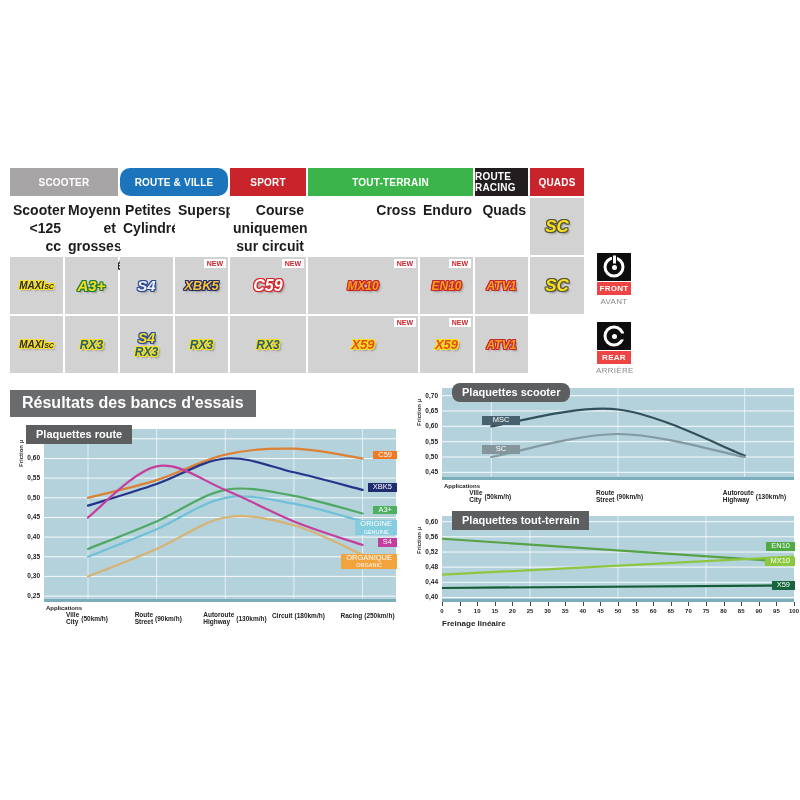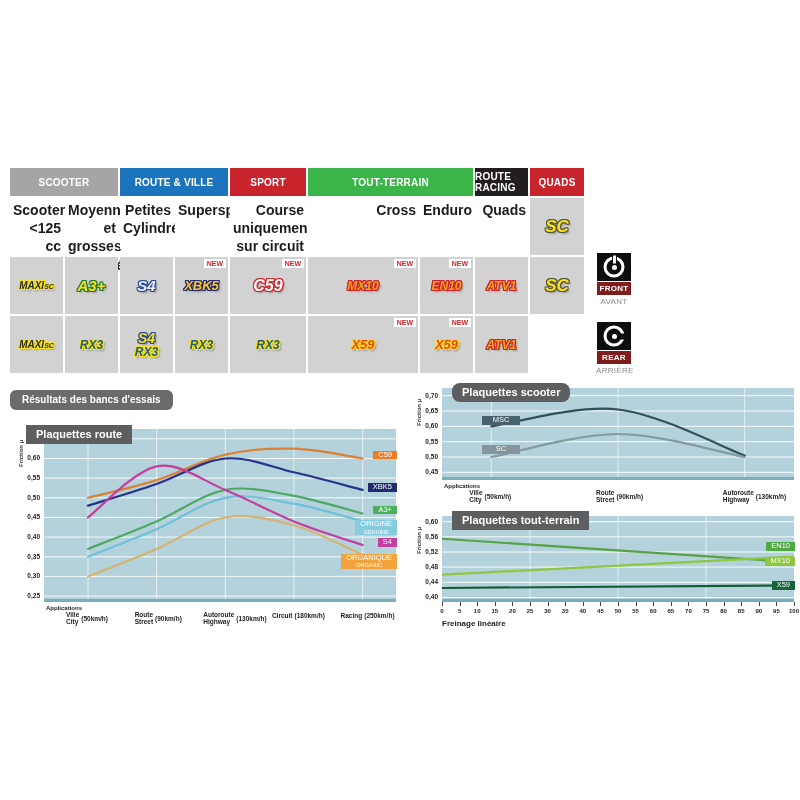--- a/index.html
+++ b/index.html
@@ -38,26 +38,26 @@
   .disc{width:15px;height:15px;border:3px solid #fff;border-radius:50%;
         position:absolute;left:50%;top:50%;transform:translate(-50%,-50%);}
   .disc::after{content:"";position:absolute;width:5px;height:5px;background:#fff;
         border-radius:50%;left:50%;top:50%;transform:translate(-50%,-50%);}
   .disc.front::before{content:"";position:absolute;width:5px;height:8px;background:#0d0d0d;
         left:50%;top:-5px;transform:translateX(-50%);}
   .disc.front .bar{position:absolute;width:3px;height:8px;background:#fff;
         left:50%;top:-4px;transform:translateX(-50%);}
   .disc.rear::before{content:"";position:absolute;width:7px;height:6px;background:#0d0d0d;
         right:-4px;top:50%;transform:translateY(-50%);}
-  .icon-strip{width:34px;margin:1px auto 0;background:#7f1d1d;color:#fff;
+  .icon-strip{width:34px;margin:1px auto 0;background:#ef4444;color:#fff;
         font-size:8px;font-weight:bold;padding:2px 0;letter-spacing:.3px;}
   .icon-sub{font-size:8px;color:#8a8a8a;margin-top:2px;letter-spacing:.3px;}
   
   #section-title{position:absolute;left:10px;top:390px;background:#6a6b6d;color:#fff;
-        font-size:10px;font-weight:bold;padding:4px 12px 5px;border-radius:6px;}
+        font-size:16px;font-weight:bold;padding:4px 12px 5px;}
   
   .chart{position:absolute;}
   #chart-route{left:10px;top:424px;width:388px;height:214px;}
   #chart-scooter{left:408px;top:382px;width:388px;height:126px;}
   #chart-tout{left:408px;top:510px;width:388px;height:130px;}
   .ctitle{position:absolute;background:#5d5e60;color:#fff;font-size:11px;font-weight:bold;
         padding:3px 10px 4px;z-index:5;}
   .ylabel{position:absolute;font-size:6px;font-weight:bold;color:#333;
         transform:rotate(-90deg);transform-origin:left top;white-space:nowrap;}
   .ytick{position:absolute;font-size:6.5px;font-weight:bold;color:#222;text-align:right;}
@@ -74,21 +74,21 @@
   .xticknum{position:absolute;font-size:6px;font-weight:bold;color:#222;width:16px;text-align:center;}
   .xaxislabel{position:absolute;font-size:8px;font-weight:bold;color:#222;}
 </style>
 </head>
 <body>
 
 <div class="page">
 
   <div id="catalog-table">
       <div class="th" style="background: rgb(166, 164, 165); grid-column: span 2;">SCOOTER</div>
-      <div class="th" style="background: rgb(28, 117, 188); grid-column: span 2;">ROUTE &amp; VILLE</div>
+      <div class="th" style="background: rgb(28, 117, 188); grid-column: span 2; border-radius: 10px;">ROUTE &amp; VILLE</div>
       <div class="th" style="background: rgb(201, 36, 43); grid-column: span 1;">SPORT</div>
       <div class="th" style="background: rgb(59, 181, 74); grid-column: span 2;">TOUT-TERRAIN</div>
       <div class="th" style="background: rgb(34, 30, 31); grid-column: span 1;">ROUTE RACING</div>
       <div class="th" style="background: rgb(201, 36, 43); grid-column: span 1;">QUADS</div>
       <div class="sub">Scooters &lt;125 cc</div>
       <div class="sub">Moyennes et grosses Cylindrées</div>
       <div class="sub">Petites Cylindrées</div>
       <div class="sub">Supersport</div>
       <div class="sub">Course uniquement sur circuit</div>
       <div class="sub">Cross</div>

